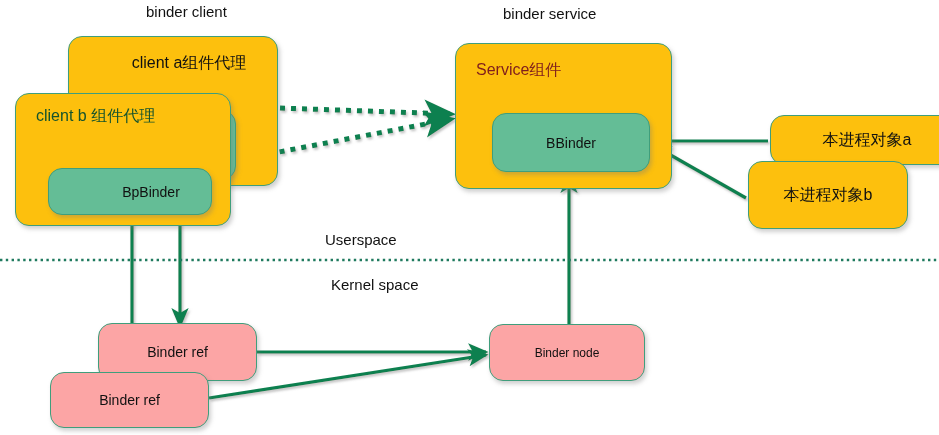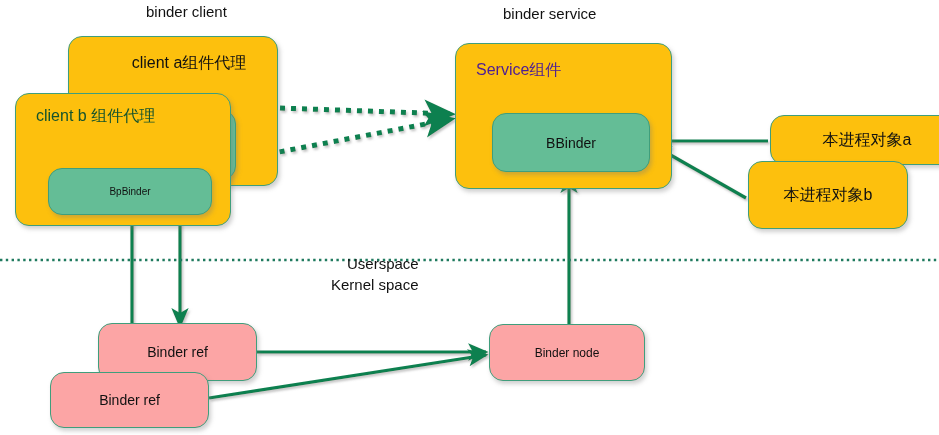--- a/index.html
+++ b/index.html
@@ -53,24 +53,24 @@
 
   <div id="nodes-layer">
       <div class="box box-yellow" style="left: 68px; top: 36px; width: 210px; height: 150px; z-index: 10;">
         <div style="position: absolute; font-size: 16px; color: rgb(17, 17, 17); white-space: nowrap; left: 0px; top: 16px; width: 100%; text-align: center; margin-left: 16px;">client a组件代理</div>
       </div>
       <div class="box box-green" style="left: 156px; top: 110px; width: 80px; height: 70px; z-index: 11;"></div>
       <div class="box box-yellow" style="left: 15px; top: 93px; width: 216px; height: 133px; z-index: 12;">
         <div style="position: absolute; font-size: 16px; color: #14532d; white-space: nowrap; left: 20px; top: 12px;">client b 组件代理</div>
       </div>
       <div class="box box-green" style="left: 48px; top: 168px; width: 164px; height: 47px; z-index: 13;">
-        <div style="position: absolute; font-size: 10px; color: rgb(17, 17, 17); white-space: nowrap; left: 0px; top: 0px; width: 100%; height: 100%; display: flex; align-items: center; justify-content: center;">BpBinder</div>
+        <div style="position: absolute; font-size: 14px; color: rgb(17, 17, 17); white-space: nowrap; left: 0px; top: 0px; width: 100%; height: 100%; display: flex; align-items: center; justify-content: center; padding-left: 21px;">BpBinder</div>
       </div>
       <div class="box box-yellow" style="left: 455px; top: 43px; width: 217px; height: 146px; z-index: 14;">
-        <div style="position: absolute; font-size: 16px; color: #4c1d95; white-space: nowrap; left: 20px; top: 16px;">Service组件</div>
+        <div style="position: absolute; font-size: 16px; color: #7f1d1d; white-space: nowrap; left: 20px; top: 16px;">Service组件</div>
       </div>
       <div class="box box-green" style="left: 492px; top: 113px; width: 158px; height: 59px; z-index: 15;">
         <div style="position: absolute; font-size: 14px; color: rgb(17, 17, 17); white-space: nowrap; left: 0px; top: 0px; width: 100%; height: 100%; display: flex; align-items: center; justify-content: center;">BBinder</div>
       </div>
       <div class="box box-yellow" style="left: 770px; top: 115px; width: 194px; height: 50px; z-index: 16;">
         <div style="position: absolute; font-size: 16px; color: rgb(17, 17, 17); white-space: nowrap; left: 0px; top: 0px; width: 100%; height: 100%; display: flex; align-items: center; justify-content: center;">本进程对象a</div>
       </div>
       <div class="box box-yellow" style="left: 748px; top: 161px; width: 160px; height: 68px; z-index: 17; padding-left: 47px;">
         <div style="position: absolute; font-size: 16px; color: rgb(17, 17, 17); white-space: nowrap; left: 0px; top: 0px; width: 100%; height: 100%; display: flex; align-items: center; justify-content: center;">本进程对象b</div>
       </div>
@@ -109,17 +109,17 @@
         <line x1="569" y1="324" x2="569" y2="175" stroke="#0d8050" stroke-width="3.2" stroke-linecap="butt" marker-end="url(#arrowhead-solid)"></line>
       </g>
     <g id="divider-group">
         <line x1="0" y1="260" x2="939" y2="260" stroke="#1f7a5e" stroke-width="2.4" stroke-dasharray="2.4 3.4"></line>
       </g>
   </svg>
 
   <div id="labels-layer">
       <div class="title-label" style="left: 126px; top: 3px; margin-left: 20px;">binder client</div>
       <div class="title-label" style="left: 503px; top: 5px;">binder service</div>
-      <div class="plain-label" style="left: 347px; top: 231px; margin-top: 24px;">Userspace</div>
+      <div class="plain-label" style="left: 325px; top: 231px;">Userspace</div>
       <div class="plain-label" style="left: 331px; top: 276px;">Kernel space</div>
     </div>
 
 </div>
 
 </body></html>

